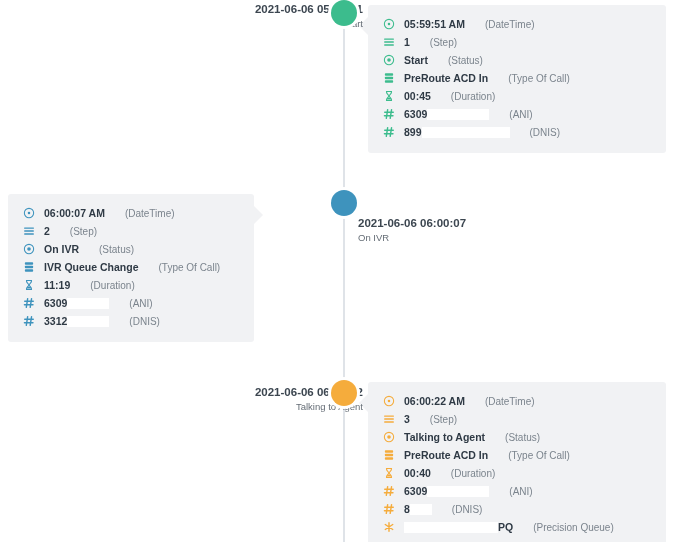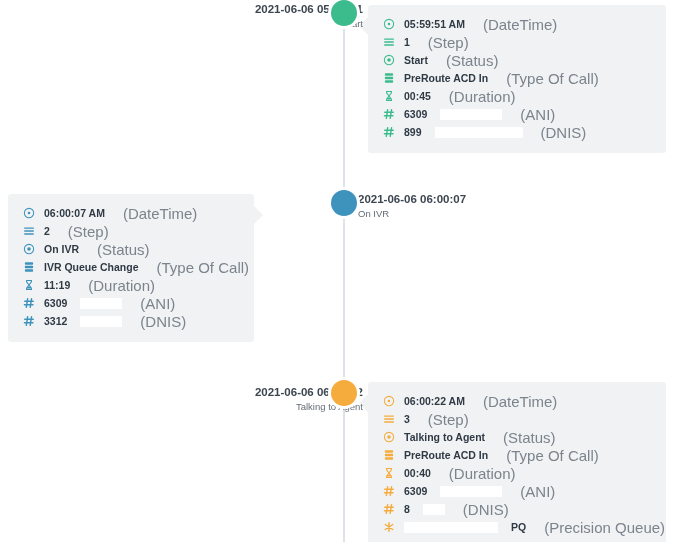--- a/index.html
+++ b/index.html
@@ -54,21 +54,21 @@
     line-height: 15px;
     white-space: nowrap;
   }
   .stamp .stamp-status {
     font-size: 9.5px;
     color: #656d76;
     line-height: 14px;
     white-space: nowrap;
   }
   .stamp.align-right { text-align: right; }
-  .stamp.align-left  { text-align: left; }
+  .stamp.align-left  { text-align: left; margin-top: 24px; }
 
   
   .card {
     position: absolute;
     background: #f1f2f4;
     border-radius: 3px;
     box-sizing: border-box;
     padding: 10px 14px 12px 14px;
     z-index: 2;
   }
@@ -108,37 +108,36 @@
   }
   .row .ico svg { display: block; }
 
   .row .val {
     font-size: 10.5px;
     font-weight: bold;
     color: #2f3a45;
     white-space: nowrap;
   }
   .row .lbl {
-    font-size: 15px;
+    font-size: 10px;
     color: #7b848d;
-    margin-left: 5px;
+    margin-left: 20px;
     white-space: nowrap;
   }
   
   .row .redact {
     display: inline-block;
     height: 11px;
     background: #ffffff;
     vertical-align: middle;
     margin-left: 0px;
   }
   .row .valwrap {
     display: flex;
     align-items: center;
-    gap: 13px;
   }
 </style>
 </head>
 <body>
 
 <div id="timeline">
   <div class="axis-line"></div>
 <div class="node" style="top: 0px; background: rgb(60, 188, 141);"></div>
     <div class="stamp align-right" style="top: 2px; right: 315px;">
       <div class="stamp-time">2021-06-06 05:59:51</div>

